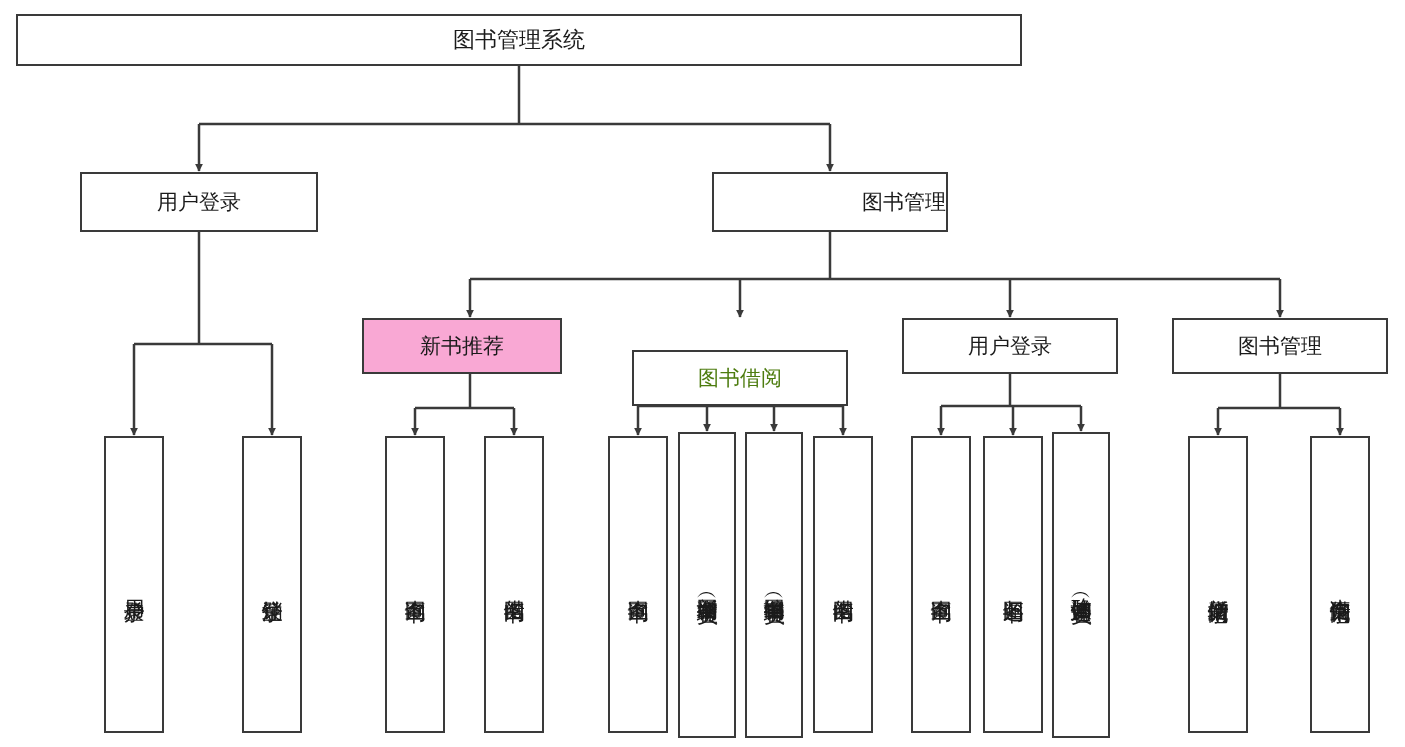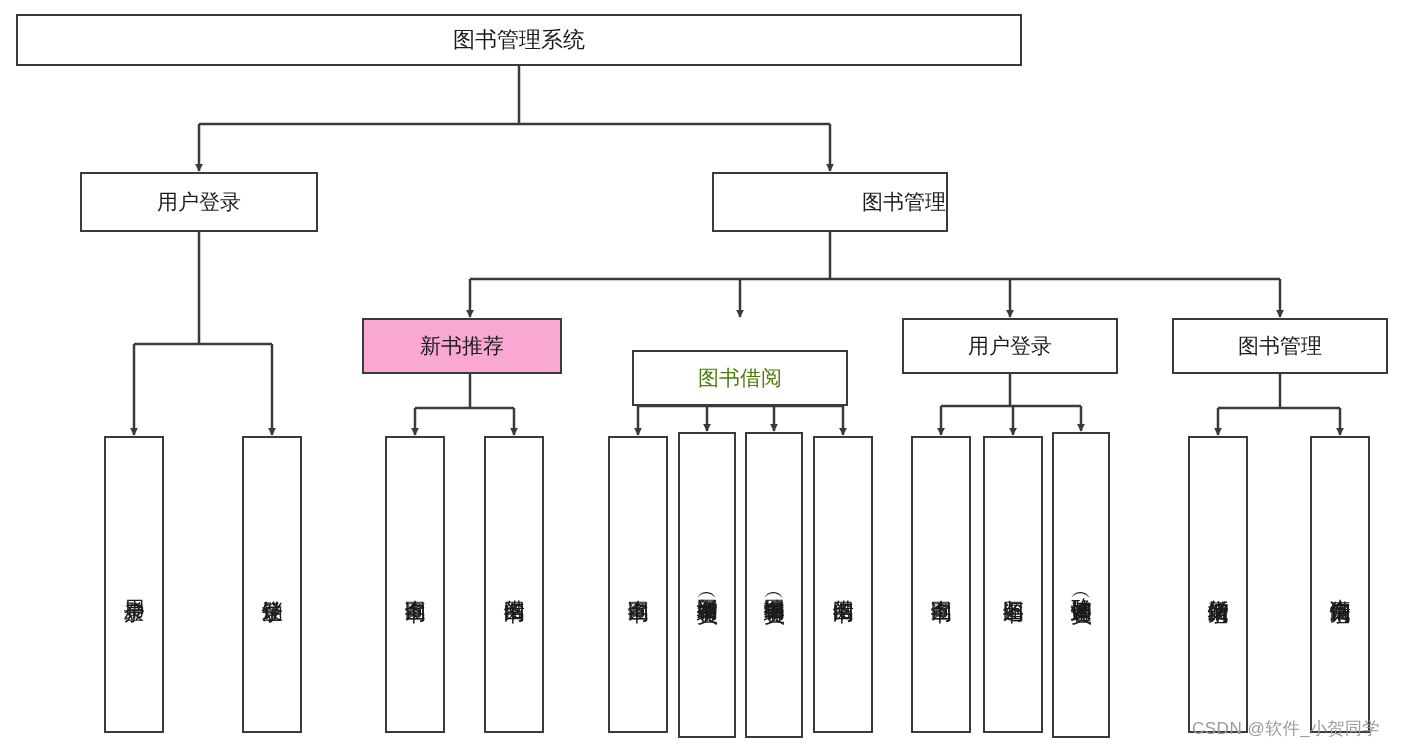--- a/index.html
+++ b/index.html
@@ -168,14 +168,13 @@
         <span class="label">确认归还（管理员）</span>
       </div>
       <div class="node vert" style="left: 1188px; top: 436px; width: 60px; height: 297px; border-color: rgb(58, 58, 58); background: rgb(255, 255, 255); color: rgb(27, 27, 27);">
         <span class="label">新增借阅记录</span>
       </div>
       <div class="node vert" style="left: 1310px; top: 436px; width: 60px; height: 297px; border-color: rgb(58, 58, 58); background: rgb(255, 255, 255); color: rgb(27, 27, 27);">
         <span class="label">查询借阅记录</span>
       </div>
     </div>
 
-  <div class="watermark" style="left: 1192px; top: 717px; color: rgb(154, 154, 154);">CSDN @软件_小贺同学</div>
 </div>
 
 </body></html>

